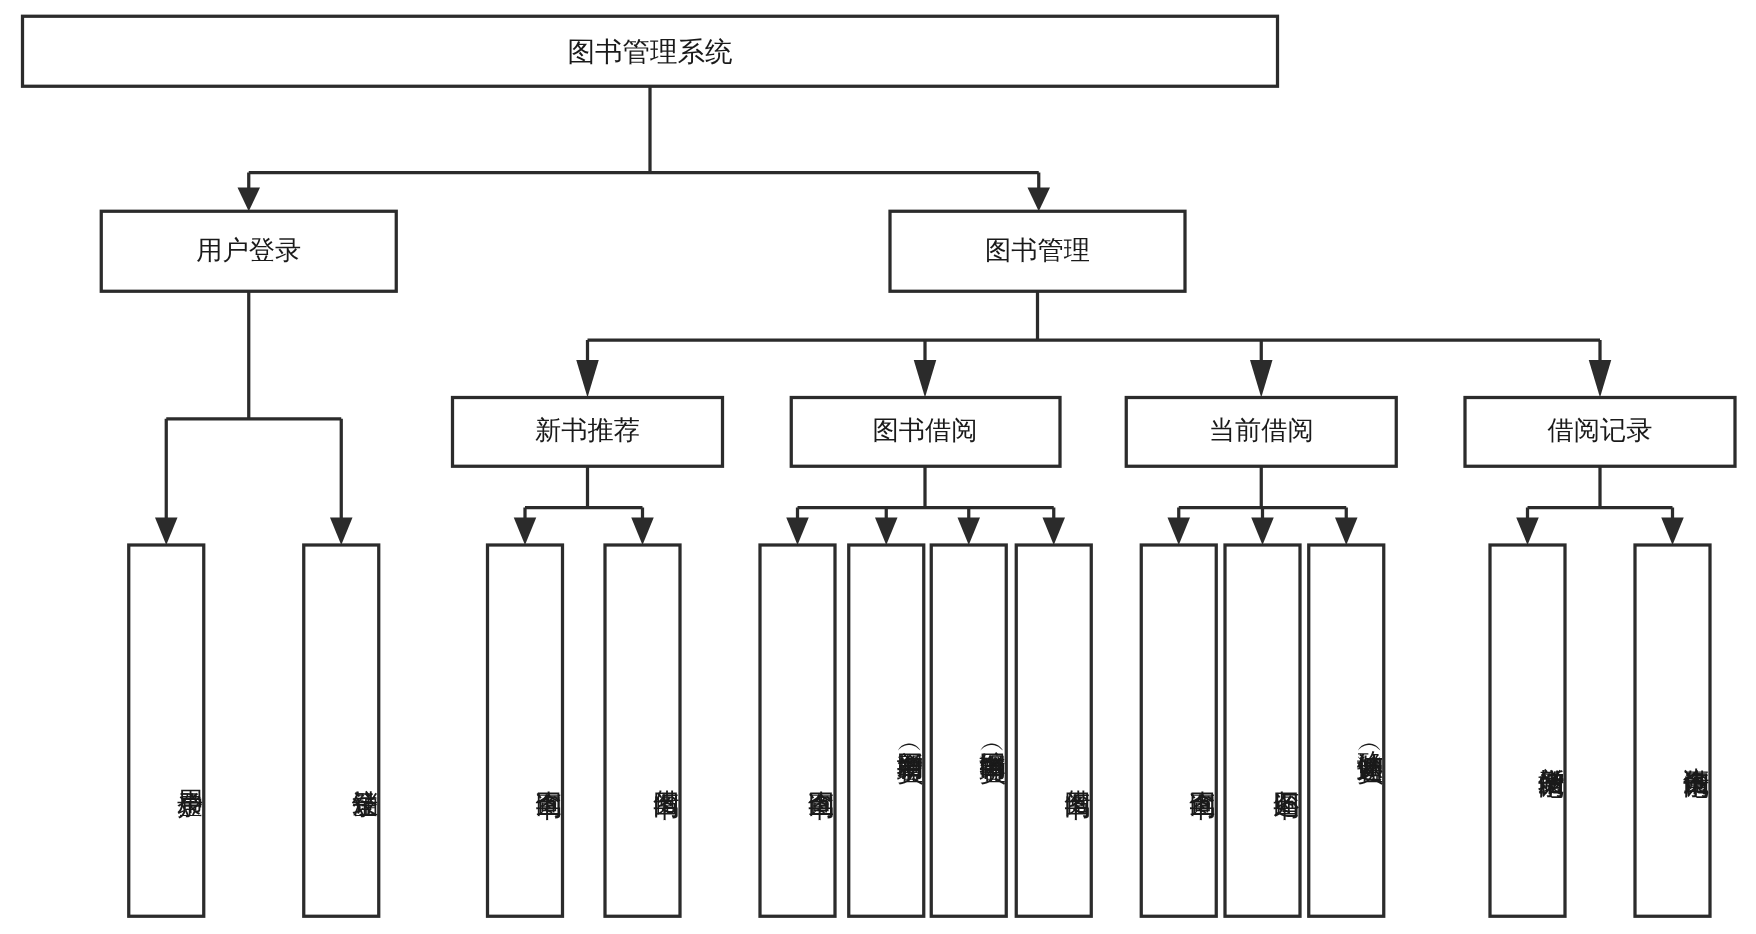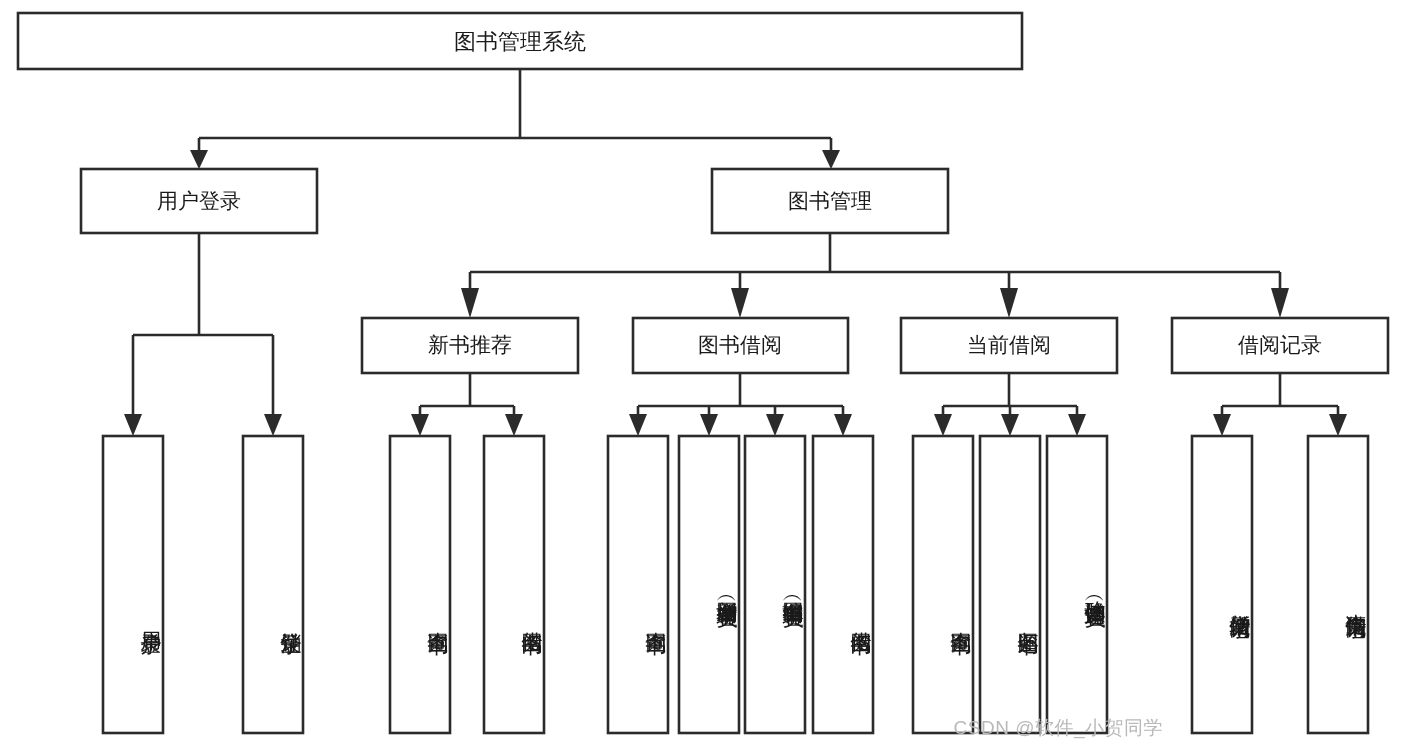--- a/index.html
+++ b/index.html
@@ -215,15 +215,14 @@
   <div class="leaf-label" style="left:745px; top:444px; width:60px; height:289px;">编辑图书（管理员）</div>
   <div class="leaf-label" style="left:813px; top:500px; width:60px; height:233px;">借阅图书</div>
 
   <div class="leaf-label" style="left:913px; top:500px; width:60px; height:233px;">查询图书</div>
   <div class="leaf-label" style="left:980px; top:500px; width:60px; height:233px;">归还图书</div>
   <div class="leaf-label" style="left:1047px; top:444px; width:60px; height:289px;">确认归还（管理员）</div>
 
   <div class="leaf-label" style="left:1192px; top:466px; width:60px; height:267px;">新增借阅记录</div>
   <div class="leaf-label" style="left:1308px; top:466px; width:60px; height:267px;">查询借阅记录</div>
 
-  <div class="watermark">CSDN @软件_小贺同学</div>
 
 </div>
 
 </body></html>

